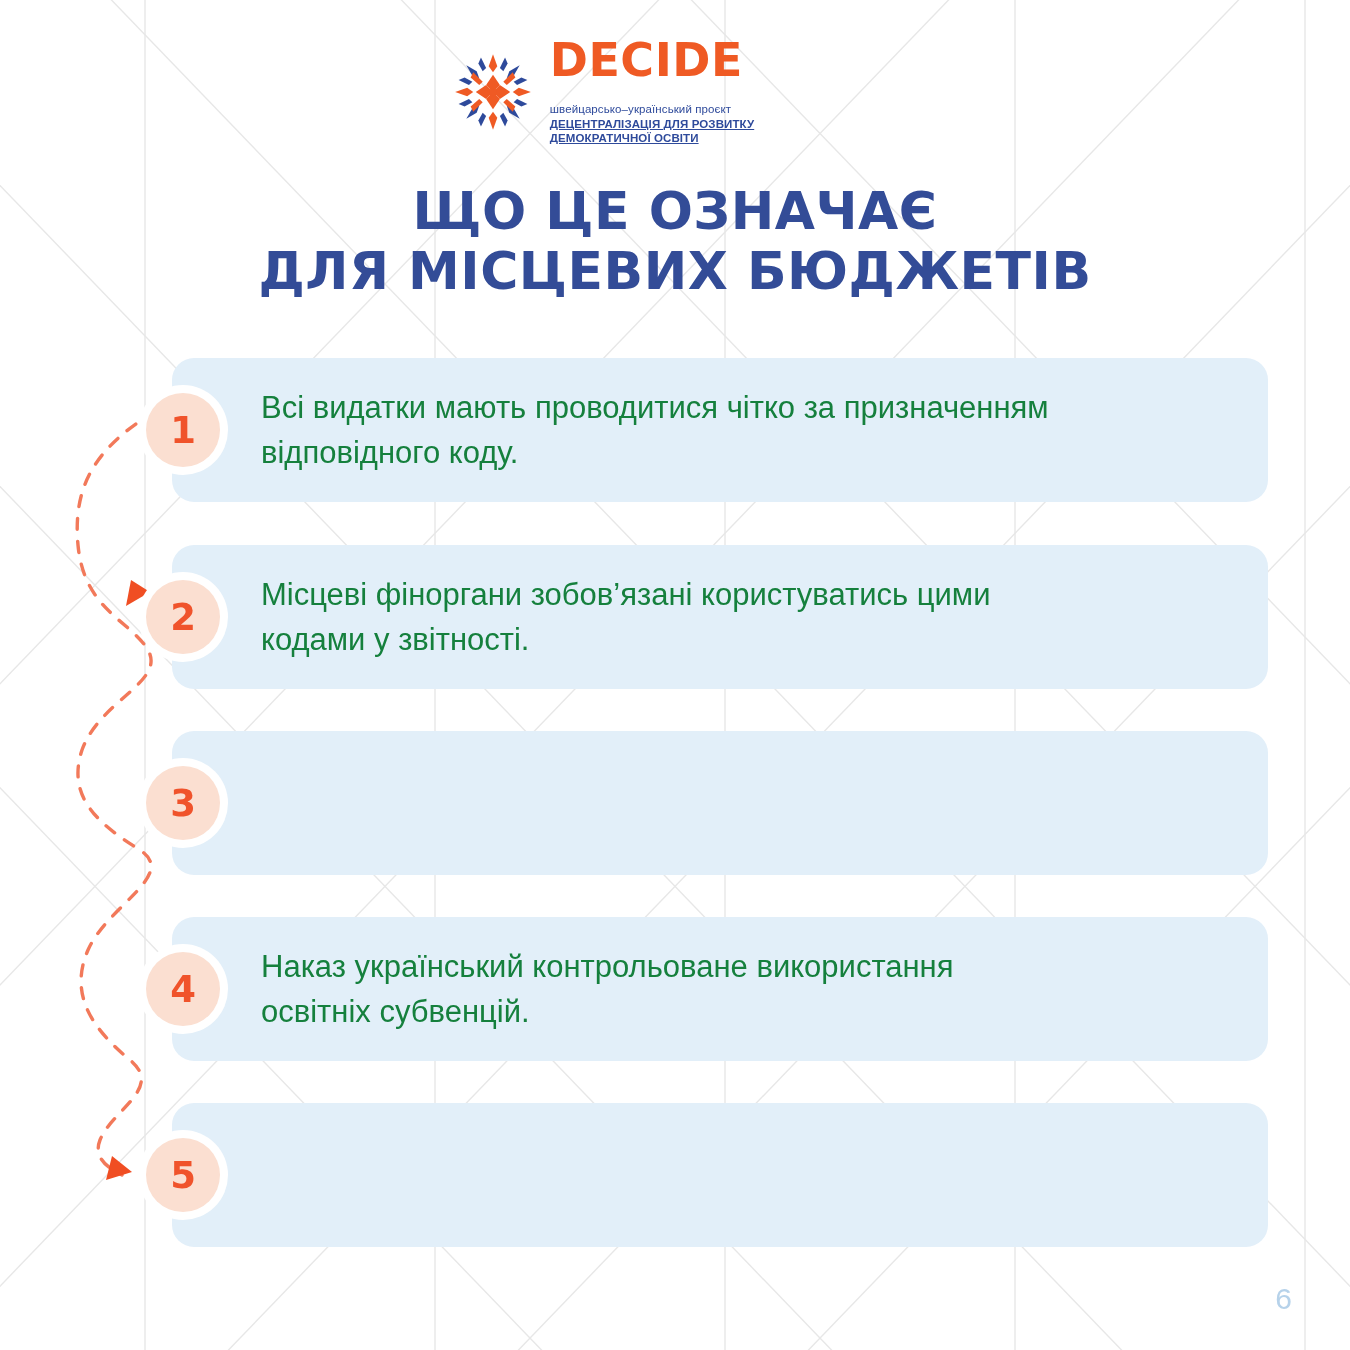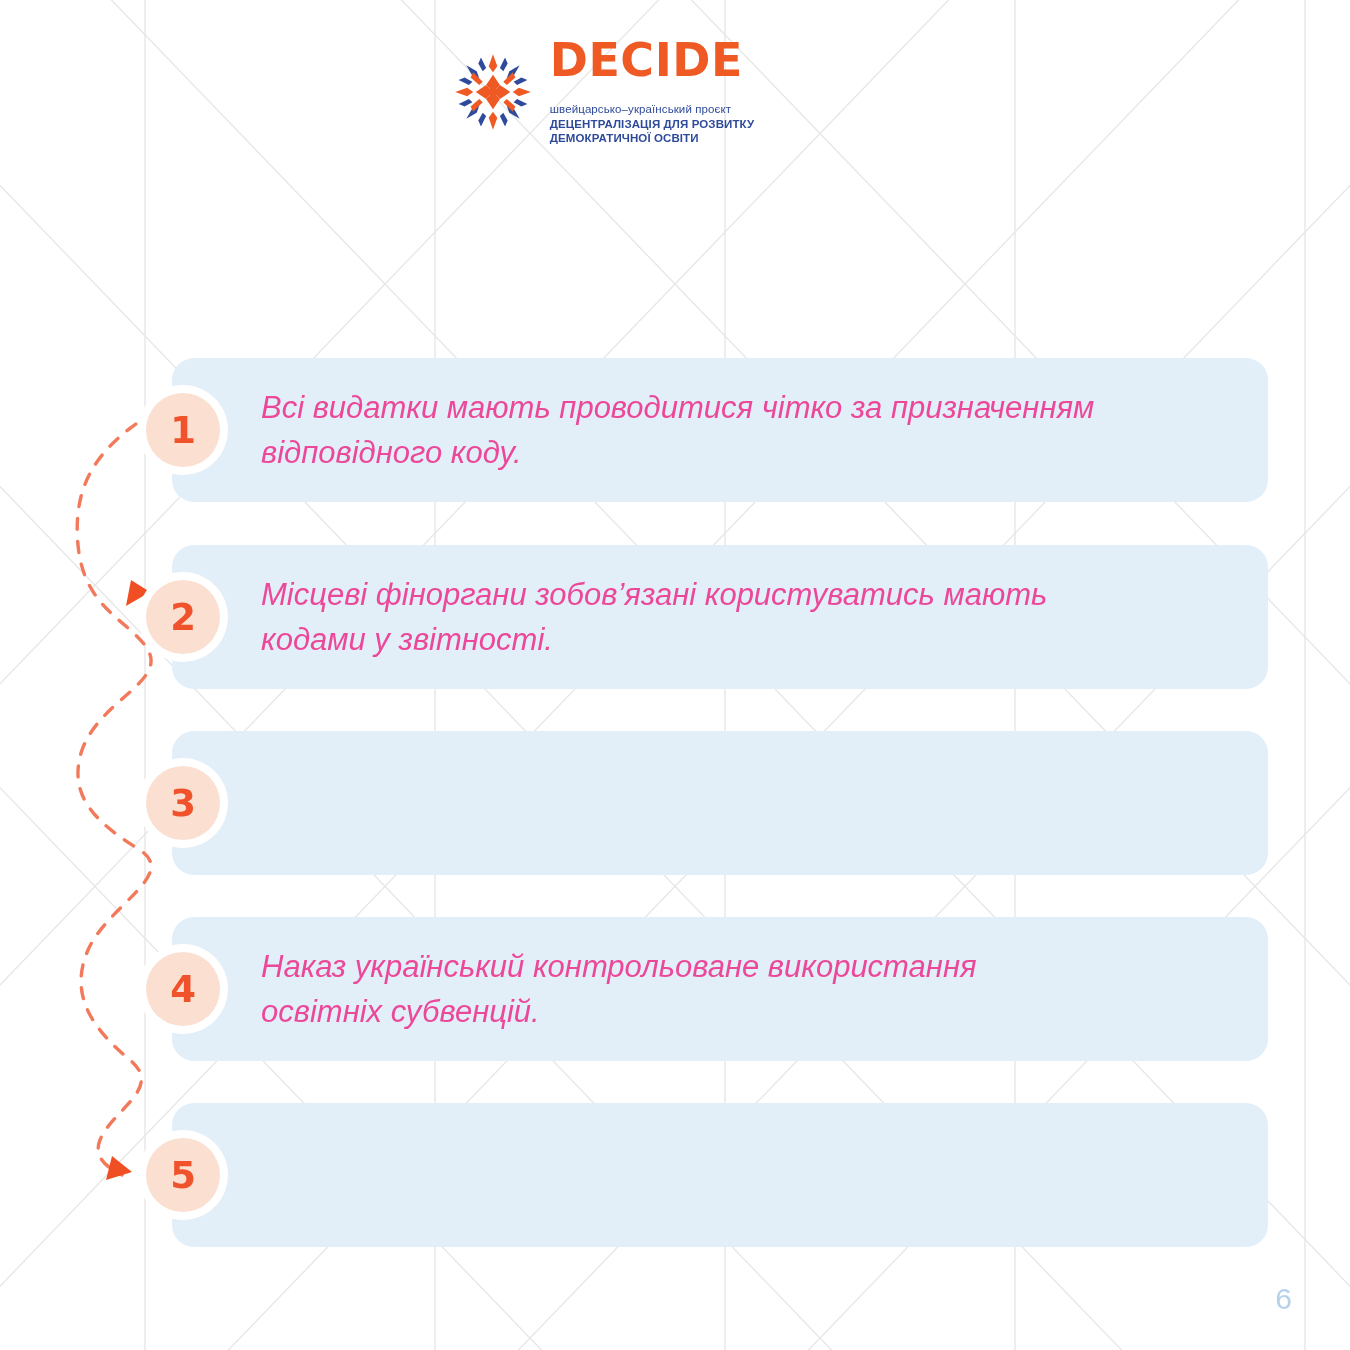--- a/index.html
+++ b/index.html
@@ -60,20 +60,21 @@
     line-height: 1.25;
   }
   #logo-tagline2 {
     font-family: "Liberation Sans", sans-serif;
     font-weight: 700;
     font-size: 11.5px;
     color: #2E4A9B;
     letter-spacing: 0.1px;
     line-height: 1.28;
     white-space: pre-line;
+    text-decoration: underline;
   }
 
   
   #headline {
     position: absolute;
     left: 0;
     top: 181px;
     width: 1350px;
     z-index: 3;
     text-align: center;
@@ -164,23 +165,22 @@
 
   .card-text {
     position: absolute;
     left: 131px;
     top: 50%;
     transform: translateY(-50%);
     width: 950px;
     font-family: "Liberation Sans", sans-serif;
     font-size: 31px;
     line-height: 1.46;
-    color: #ec4899;
+    color: #15803d;
     white-space: pre-line;
-    font-style: italic;
   }
 
   
   #page-number {
     position: absolute;
     right: 58px;
     bottom: 36px;
     z-index: 5;
     font-family: "Liberation Sans", sans-serif;
     font-size: 30px;
@@ -257,20 +257,22 @@
       </g>
     </svg>
     <div id="logo-text-block">
       <div id="logo-wordmark">DECIDE</div>
       <div id="logo-tagline1">швейцарсько–український проєкт</div>
       <div id="logo-tagline2">ДЕЦЕНТРАЛІЗАЦІЯ ДЛЯ РОЗВИТКУ
 ДЕМОКРАТИЧНОЇ ОСВІТИ</div>
     </div>
   </div>
 
+  <h1 id="headline">ЩО ЦЕ ОЗНАЧАЄ
+ДЛЯ МІСЦЕВИХ БЮДЖЕТІВ</h1>
 
   <svg id="connector" viewBox="0 0 180 840" aria-hidden="true">
     <path d="M 115 30
              C 40 70, 12 110, 18 175
              C 24 240, 70 250, 88 280
              C 106 312, 40 330, 22 380
              C 6 428, 40 455, 80 480
              C 118 505, 48 535, 28 580
              C 8 626, 34 660, 70 690
              C 104 718, 52 740, 40 770
@@ -288,21 +290,21 @@
       <div class="notch"></div>
       <div class="badge">1</div>
       <div class="card-text">Всі видатки мають проводитися чітко за призначенням
 відповідного коду.</div>
     </div>
 
     <div class="row row-2">
       <div class="card"></div>
       <div class="notch"></div>
       <div class="badge">2</div>
-      <div class="card-text">Місцеві фіноргани зобов’язані користуватись мають
+      <div class="card-text">Місцеві фіноргани зобов’язані користуватись цими
 кодами у звітності.</div>
     </div>
 
     <div class="row row-3">
       <div class="card"></div>
       <div class="notch"></div>
       <div class="badge">3</div>
     </div>
 
     <div class="row row-4">

